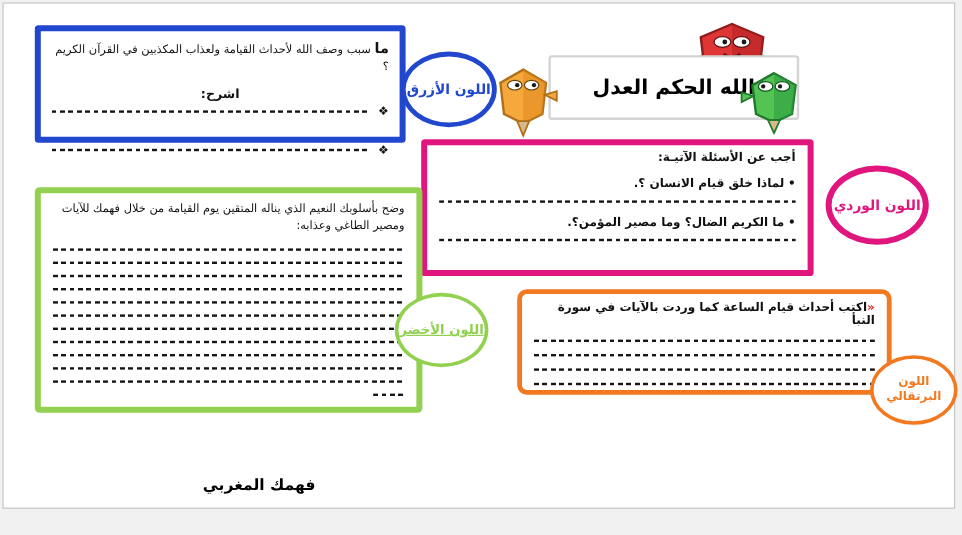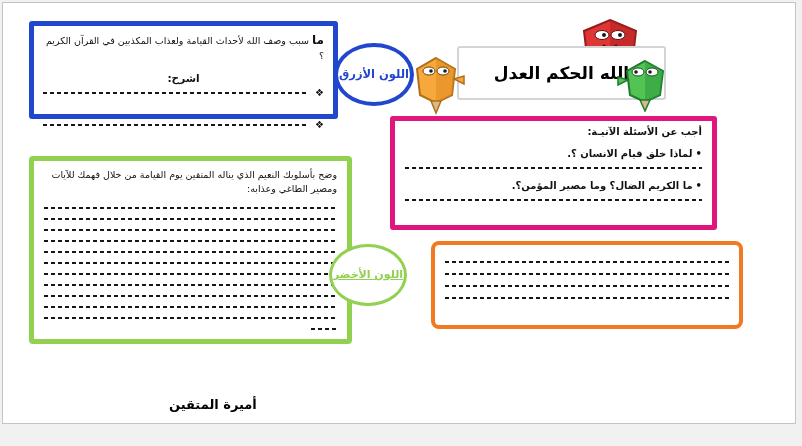--- a/index.html
+++ b/index.html
@@ -42,21 +42,21 @@
     border:2px solid #d4d4d4;border-radius:3px;z-index:3;
     display:flex;align-items:center;justify-content:center;direction:rtl;
   }
   .title-box .title{font-weight:bold;font-size:17px;color:#000;}
   .crayon{position:absolute;}
   .crayon-top{left:567px;top:14px;width:80px;height:56px;z-index:2;}
   .crayon-left{left:408px;top:52px;width:54px;height:60px;z-index:4;}
   .crayon-right{left:612px;top:55px;width:56px;height:54px;z-index:5;}
   
   .pink-box{
-    left:371px;top:113px;width:327px;height:114px;
+    left:332px;top:113px;width:327px;height:114px;
     border:5px solid #e0157e;border-radius:3px;padding:5px 10px 4px 10px;z-index:2;
   }
   .pink-box .heading{font-size:10px;font-weight:bold;color:#111;text-align:right;}
   .pink-box .pq{font-size:10px;font-weight:bold;color:#111;text-align:right;margin-top:11px;}
   .pink-box .pq .bullet{margin-left:3px;}
   .pink-box .dline{margin-top:8px;}
   .pink-label{left:685px;top:135px;width:86px;height:66px;border:5px solid #e0157e;color:#e0157e;font-size:11.5px;}
   
   .green-box{
     left:10px;top:153px;width:323px;height:188px;
@@ -142,20 +142,21 @@
     <div class="pq"><span class="bullet">•</span><span>لماذا خلق قيام الانسان ؟.</span></div>
     <div>
         <div class="dline"></div>
       </div>
     <div class="pq"><span class="bullet">•</span><span>ما الكريم الضال؟ وما مصير المؤمن؟.</span></div>
     <div>
         <div class="dline"></div>
       </div>
   </div>
 
+  <div class="ellipse pink-label">اللون الوردي</div>
 
   <div class="qbox green-box">
     <div class="prompt">وضح بأسلوبك النعيم الذي يناله المتقين يوم القيامة من خلال فهمك للآيات ومصير الطاغي وعذابه:</div>
     <div>
         <div class="dline"></div>
         <div class="dline"></div>
         <div class="dline"></div>
         <div class="dline"></div>
         <div class="dline"></div>
         <div class="dline"></div>
@@ -164,24 +165,26 @@
         <div class="dline"></div>
         <div class="dline"></div>
         <div class="dline"></div>
         <div class="dline short"></div>
       </div>
   </div>
 
   <div class="ellipse green-label">اللون الأخضر</div>
 
   <div class="qbox orange-box">
+    <div class="heading"><span class="qmark">«</span><span>اكتب أحداث قيام الساعة كما وردت بالآيات في سورة النبأ</span></div>
     <div>
         <div class="dline"></div>
         <div class="dline"></div>
         <div class="dline"></div>
         <div class="dline"></div>
       </div>
   </div>
 
+  <div class="ellipse orange-label">اللون البرتقالي</div>
 
-  <div class="footer-name">أميرة المتقين</div>
+  <div class="footer-name">فهمك المغربي</div>
 
 </div>
 
 </body></html>

